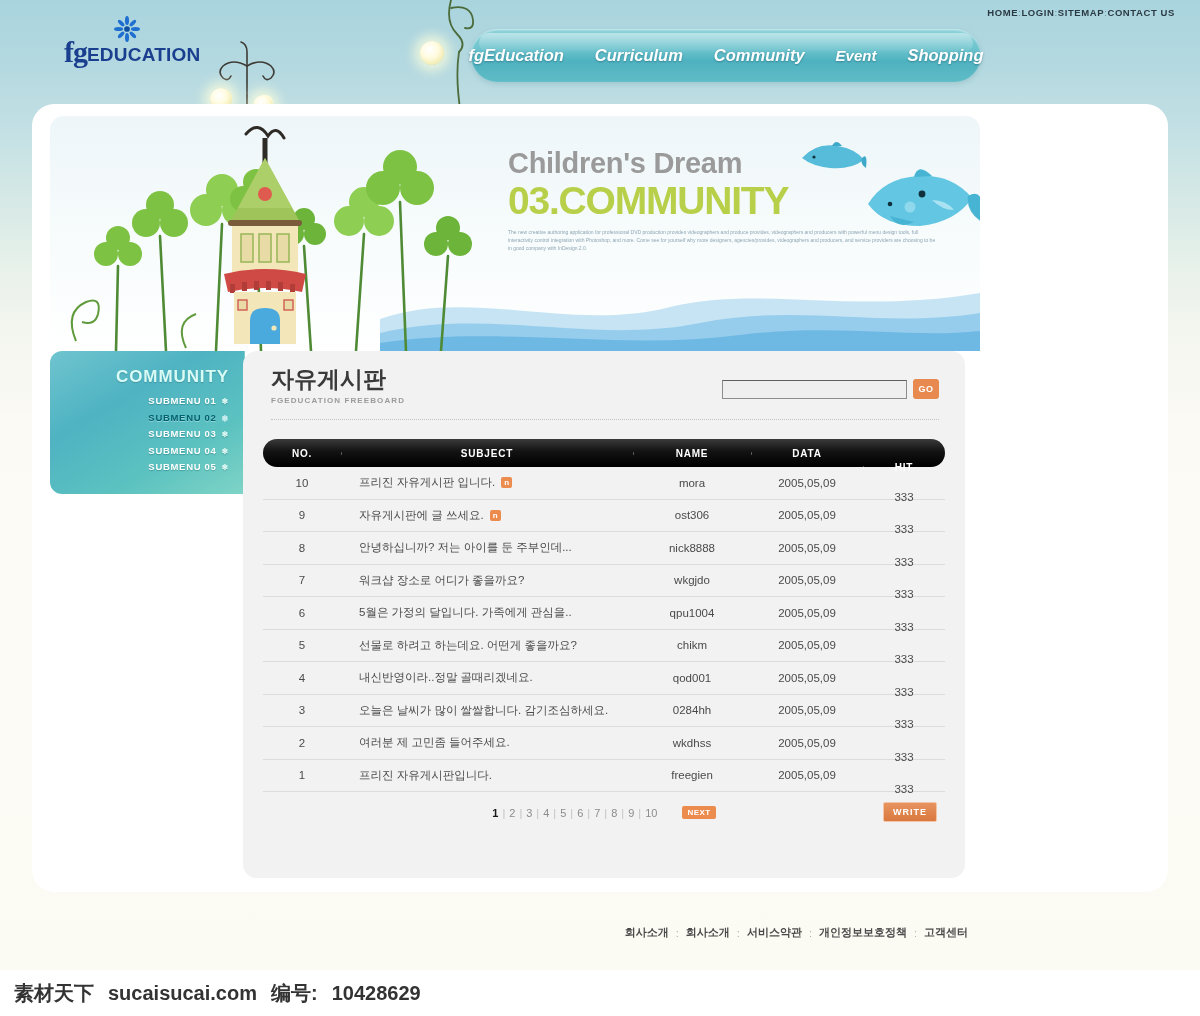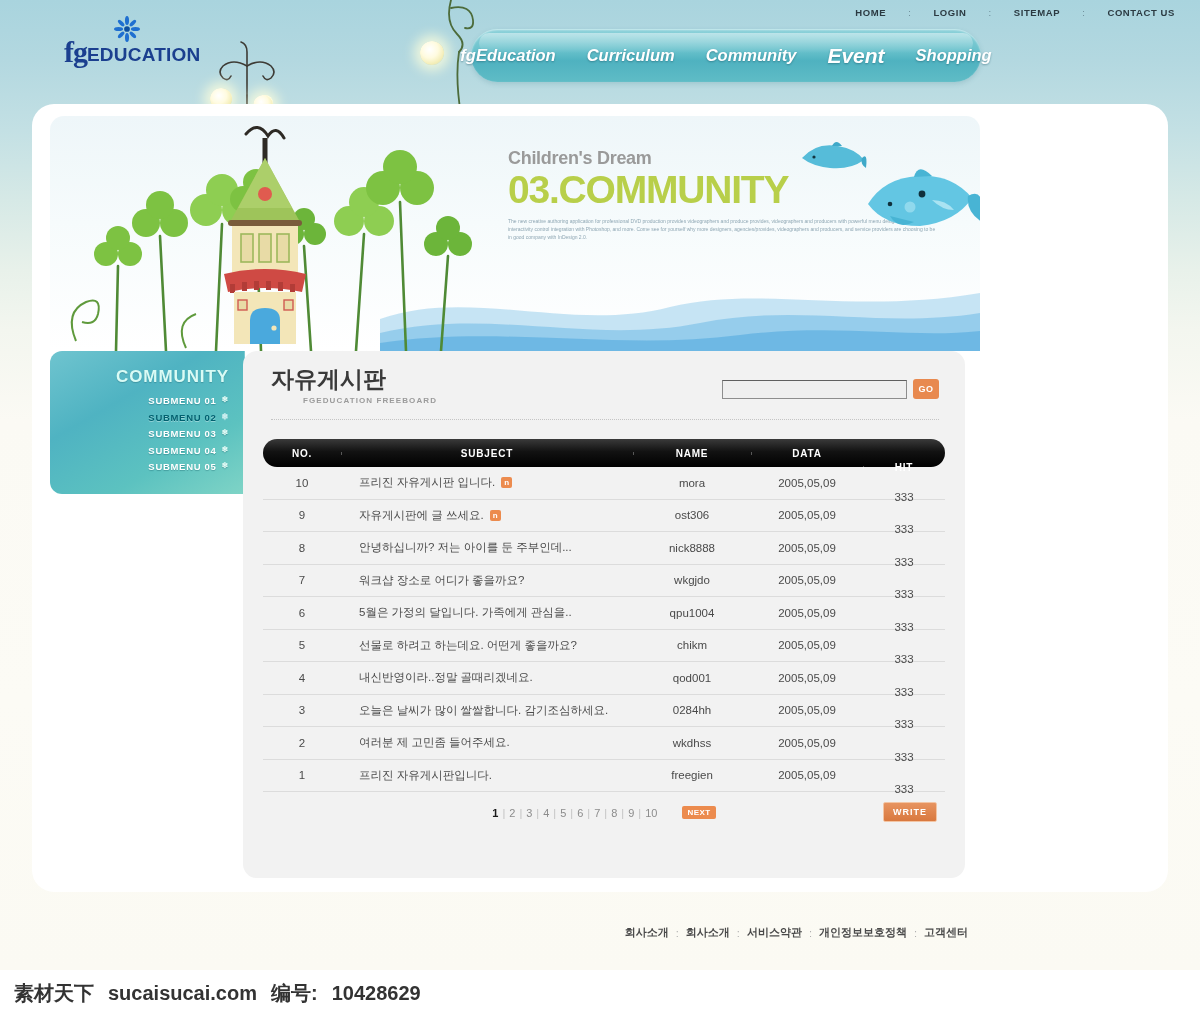--- a/index.html
+++ b/index.html
@@ -17,21 +17,21 @@
     width: 1200px; height: 970px;
     background: linear-gradient(to bottom,
         #a9d4de 0px, #b3d8e0 60px, #c3e0e4 130px,
         #d6e9e6 200px, #e8f1ea 270px, #f3f6ef 330px,
         #fbfaf4 420px, #fcfbf5 700px, #fbfaf3 970px);
   }
 
   
   .topnav {
     position: absolute; top: 7px; right: 25px;
-    display: flex; align-items: center; gap: 22px;
+    display: flex; align-items: center; gap: 0;
     font-size: 9.5px; letter-spacing: .6px; color: #2b3a42;
     font-weight: bold;
   }
   .topnav a { color: #2b3a42; text-decoration: none; }
   .topnav .sep { color: #6b8a96; font-weight: normal; }
 
   
   .logo {
     position: absolute; left: 64px; top: 38px;
     display: flex; align-items: flex-end;
@@ -69,21 +69,21 @@
   
   .banner {
     position: absolute; left: 50px; top: 116px;
     width: 930px; height: 235px;
     border-radius: 14px 14px 0 0;
     overflow: hidden;
     background: linear-gradient(to bottom, #eef6f9 0%, #f6fbfc 45%, #ffffff 100%);
   }
   .banner-txt { position: absolute; left: 458px; top: 33px; }
   .banner-txt .l1 {
-    font-size: 18px; font-weight: bold; color: #9a9a9a;
+    font-size: 29px; font-weight: bold; color: #9a9a9a;
     letter-spacing: -.3px; line-height: 1;
   }
   .banner-txt .l2 {
     font-size: 39px; font-weight: bold; color: #b8cf4a;
     letter-spacing: -1.2px; line-height: 1.08; margin-top: 2px;
   }
   .banner-txt .l3 {
     font-size: 5px; color: #8fa7b4; line-height: 1.55;
     margin-top: 7px; max-width: 430px;
   }
@@ -104,21 +104,21 @@
     position: absolute; right: 16px; top: 16px;
     font-size: 17px; font-weight: bold; color: #d9fbf5;
     letter-spacing: .9px; text-shadow: 0 1px 1px rgba(0,60,70,.25);
   }
   .sb-items {
     position: absolute; right: 16px; top: 44px;
     display: flex; flex-direction: column; gap: 5.5px;
     align-items: flex-end;
   }
   .sb-item {
-    display: flex; align-items: flex-start; gap: 5px;
+    display: flex; align-items: flex-end; gap: 5px;
     font-size: 9.5px; font-weight: bold; letter-spacing: .7px;
     color: #ffffff; cursor: pointer;
     text-shadow: 0 1px 1px rgba(0,70,80,.3);
   }
   .sb-item.active { color: #00606f; text-shadow: 0 1px 0 rgba(255,255,255,.35); }
   .sb-star { font-size: 8px; color: #e3fbf6; }
   .sb-item.active .sb-star { color: #cdeff0; }
 
   
   .panel {
@@ -127,21 +127,21 @@
     background: #f2f2f2;
     border-radius: 14px;
   }
 
   .page-title { position: absolute; left: 28px; top: 17px; }
   .page-title .kr {
     font-size: 23px; font-weight: bold; color: #3a3a3a; line-height: 1;
   }
   .page-title .en {
     font-size: 8px; color: #9b9b9b; letter-spacing: 1.1px;
-    margin-top: 5px; font-weight: bold; margin-left: 32px;
+    margin-top: 5px; font-weight: bold;
   }
 
   .searchbox {
     position: absolute; right: 26px; top: 28px;
     display: flex; align-items: center; gap: 6px;
   }
   .searchbox input {
     width: 185px; height: 19px;
     border: 1px solid #8d8d8d; border-top-color: #5f5f5f;
     background: #efefef; font-size: 11px; padding: 0 4px;
@@ -306,21 +306,21 @@
     <div style="position:absolute; inset:4px 8px auto 8px; height:20px; border-radius:18px;
                 background:linear-gradient(to bottom, rgba(255,255,255,.45), rgba(255,255,255,0));"></div>
     <div style="position:absolute; inset:0; display:flex; align-items:center;
                 justify-content:center; gap:31px;">
       <a style="font-style:italic; font-size:16.5px; font-weight:bold; color:#ffffff;
                 text-decoration:none; text-shadow:0 1px 2px rgba(20,80,95,.45); cursor:pointer;">fgEducation</a>
       <a style="font-style:italic; font-size:16.5px; font-weight:bold; color:#ffffff;
                 text-decoration:none; text-shadow:0 1px 2px rgba(20,80,95,.45); cursor:pointer;">Curriculum</a>
       <a style="font-style:italic; font-size:16.5px; font-weight:bold; color:#ffffff;
                 text-decoration:none; text-shadow:0 1px 2px rgba(20,80,95,.45); cursor:pointer;">Community</a>
-      <a style="font-style:italic; font-size:21px; font-weight:bold; color:#ffffff;
+      <a style="font-style:italic; font-size:15px; font-weight:bold; color:#ffffff;
                 text-decoration:none; text-shadow:0 1px 2px rgba(20,80,95,.45); cursor:pointer;">Event</a>
       <a style="font-style:italic; font-size:16.5px; font-weight:bold; color:#ffffff;
                 text-decoration:none; text-shadow:0 1px 2px rgba(20,80,95,.45); cursor:pointer;">Shopping</a>
     </div>
   </div>
 
   <div class="shell"></div>
 
   <div class="banner">
 

